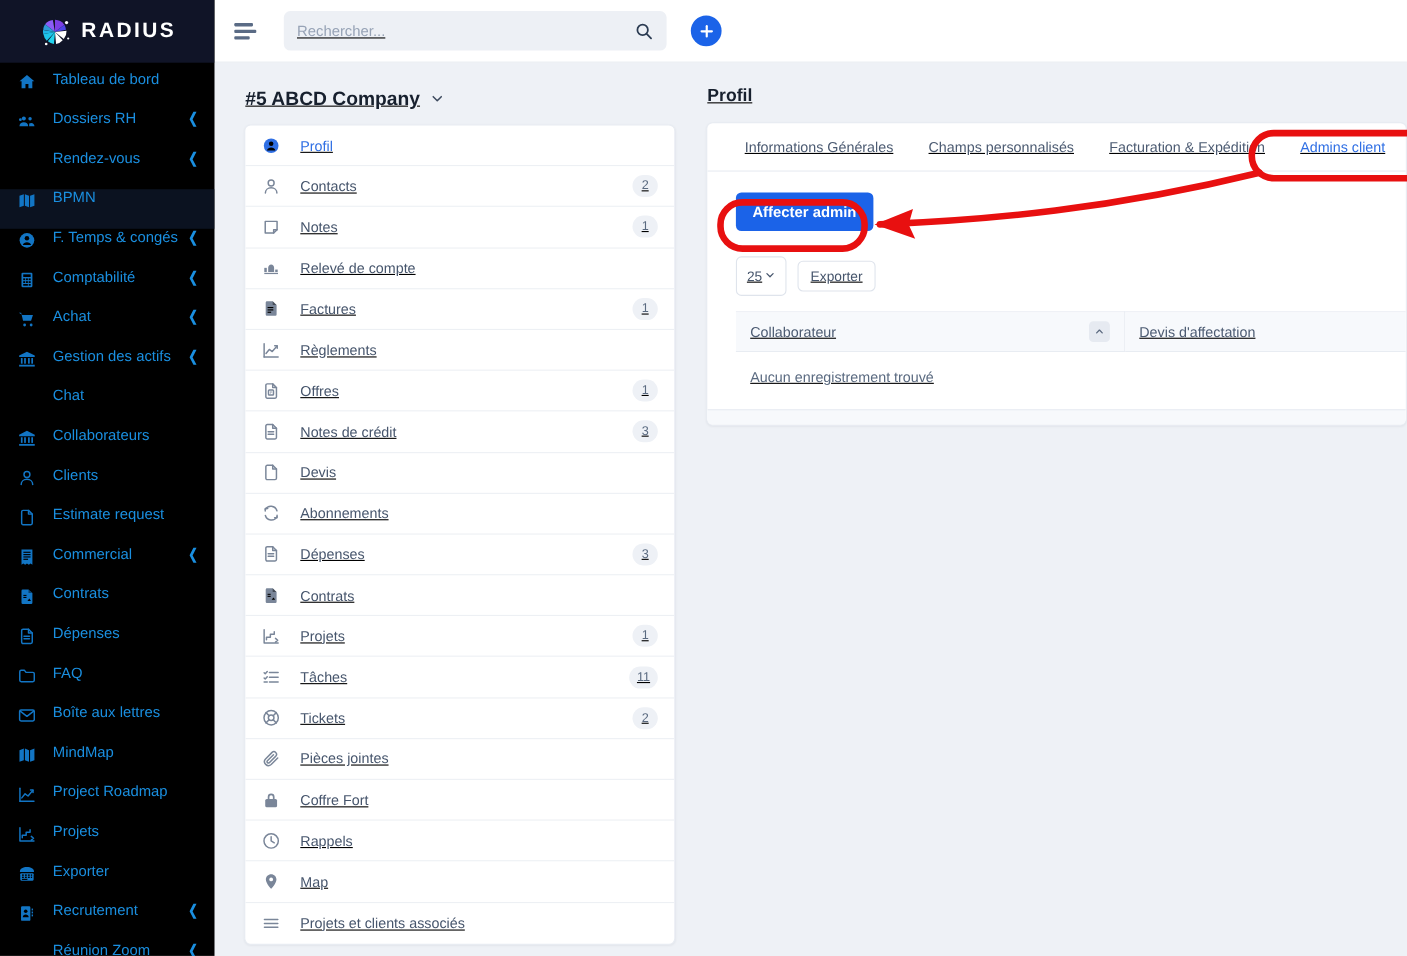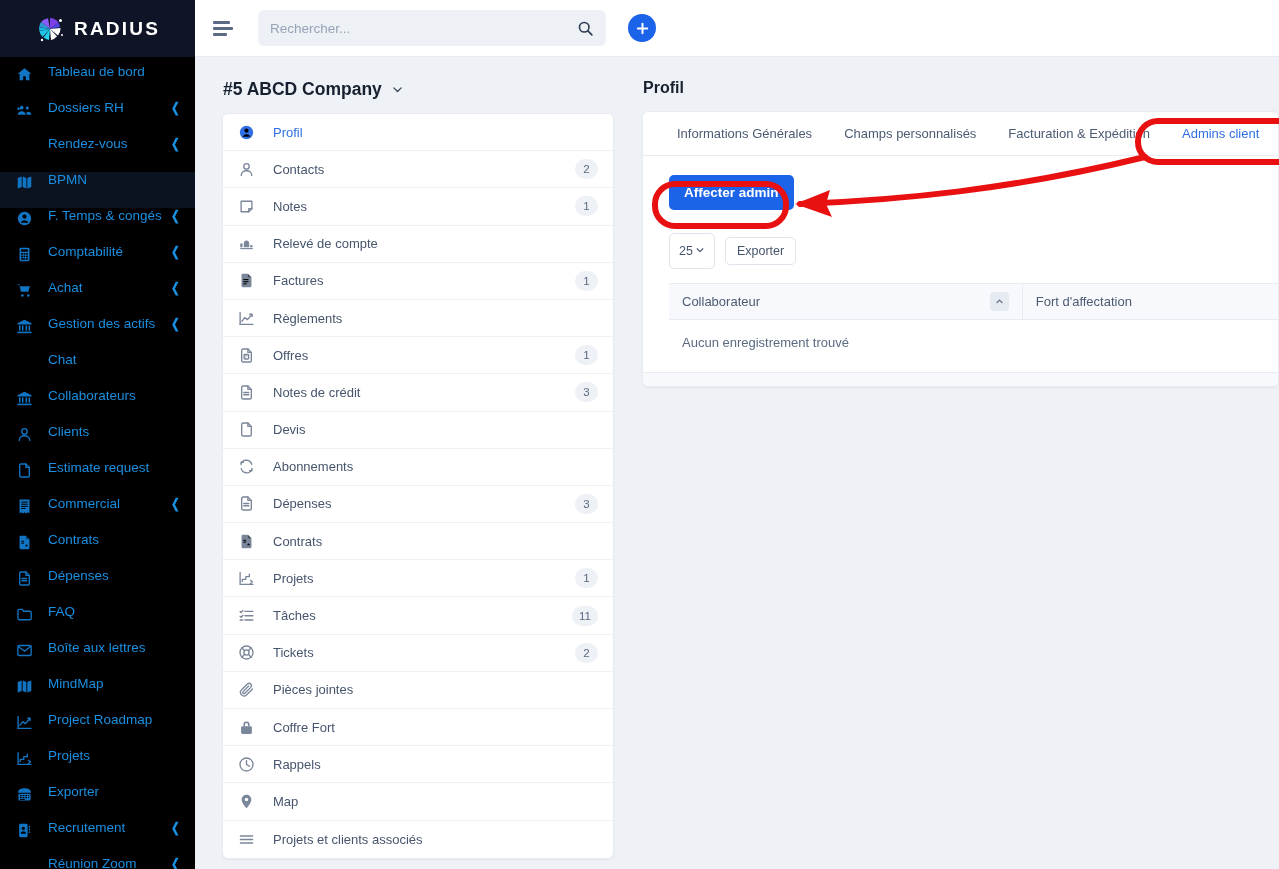--- a/index.html
+++ b/index.html
@@ -55,20 +55,21 @@
     transform: scaleX(0.8);
   }
   .nav-item.no-ic .nav-label { margin-left: 0px; }
 
   
   .main {
     flex: 1 1 auto; height: 869px;
     background: #eef1f6;
     display: flex; flex-direction: column;
     min-width: 0;
+    text-decoration: underline;
   }
   .topbar {
     height: 57px; background: #ffffff;
     display: flex; align-items: center;
     padding-left: 16px;
     border-bottom: 1px solid #e7ebf1;
     flex: 0 0 57px;
   }
   .menu-btn {
     width: 26px; height: 26px; cursor: pointer;
@@ -792,21 +793,21 @@
                     <div class="th-inner">
                       <span>Collaborateur</span>
                       <span class="sort-btn">
                         <svg width="9" height="9" viewBox="0 0 16 16" fill="none" stroke="currentColor" stroke-width="2.2" stroke-linecap="round" stroke-linejoin="round">
                           <polyline points="3.5,10 8,5.5 12.5,10"></polyline>
                         </svg>
                       </span>
                     </div>
                   </th>
                   <th style="border-right:none">
-                    <span>Fort d'affectation</span>
+                    <span>Devis d'affectation</span>
                   </th>
                 </tr>
               </thead>
               <tbody>
                 <tr class="empty-row">
                   <td colspan="2">Aucun enregistrement trouvé</td>
                 </tr>
               </tbody>
             </table>
           </div>

